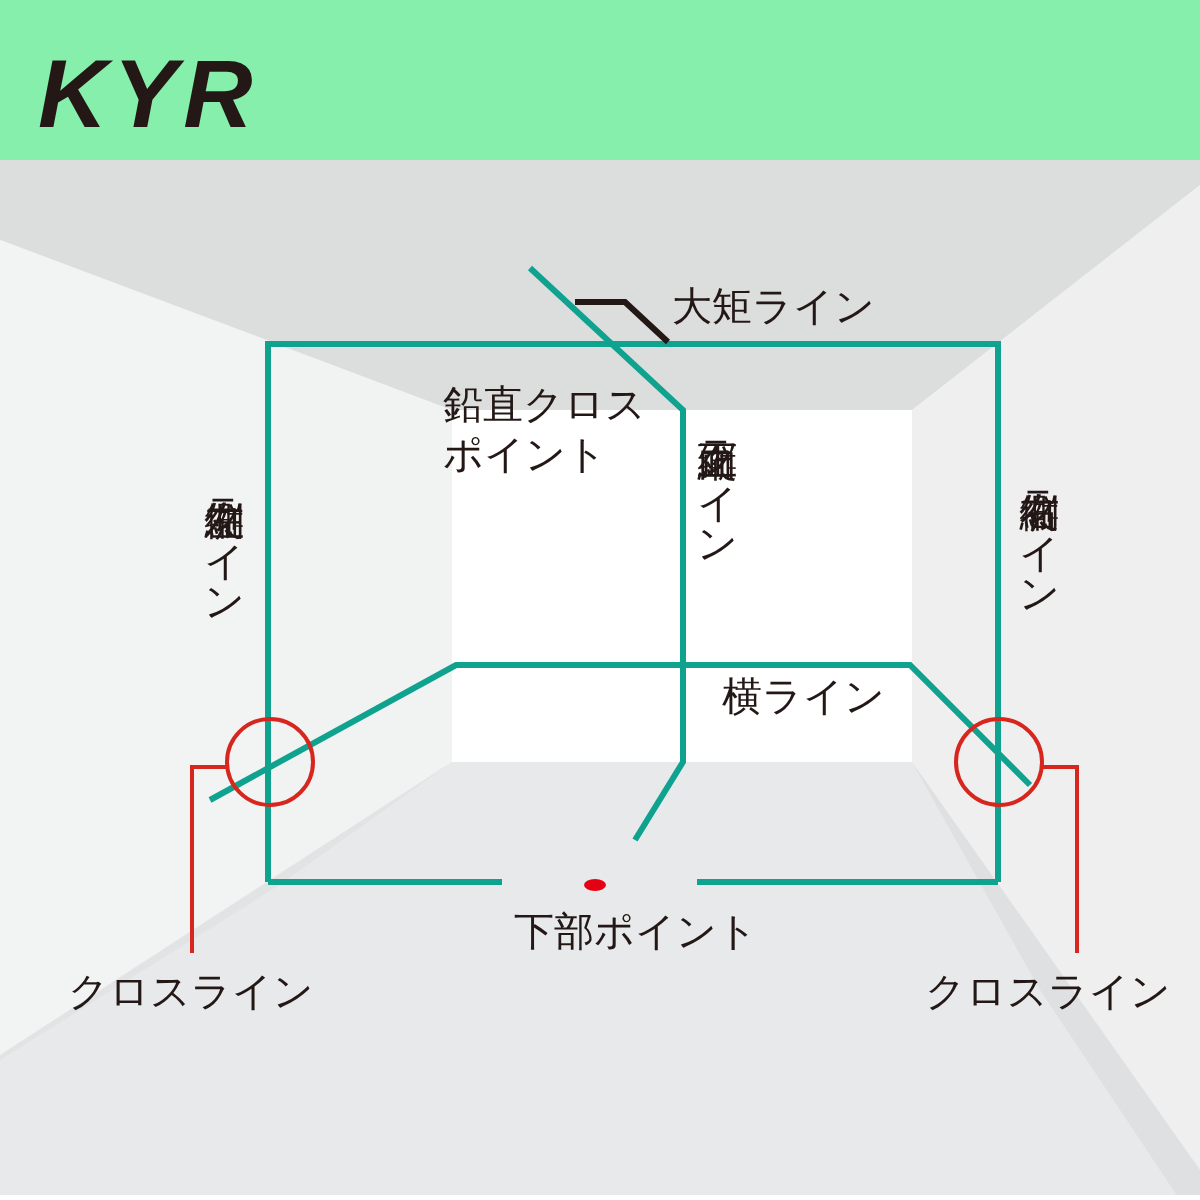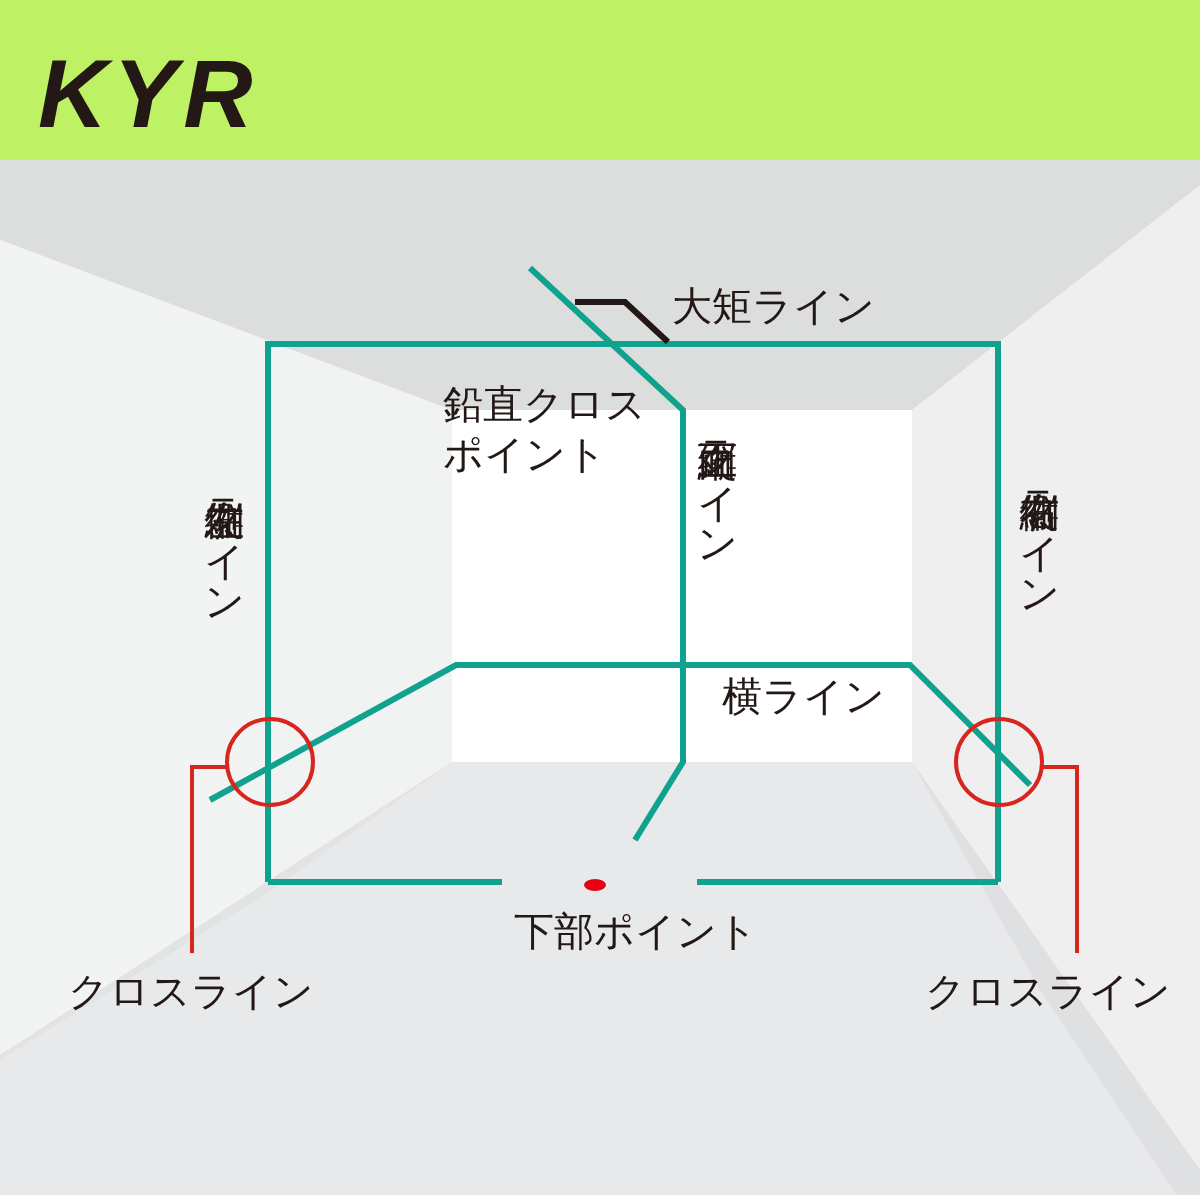--- a/index.html
+++ b/index.html
@@ -1,16 +1,16 @@
 <!DOCTYPE html>
 <html><head>
 <meta charset="utf-8">
 <style>
   html, body { margin: 0; padding: 0; background: #ffffff; }
-  .canvas { position: relative; width: 1200px; height: 1200px; overflow: hidden; background: #bef264; }
+  .canvas { position: relative; width: 1200px; height: 1200px; overflow: hidden; background: #86efac; }
   svg { position: absolute; left: 0; top: 0; }
   .label { font-family: "DejaVu Sans", sans-serif; fill: #231815; }
   .logo { font-family: "Liberation Sans", sans-serif; font-weight: bold; font-style: italic; fill: #231815; }
 </style>
 </head>
 <body>
 
 <div class="canvas">
   <svg width="1200" height="1200" viewBox="0 0 1200 1200">
 

